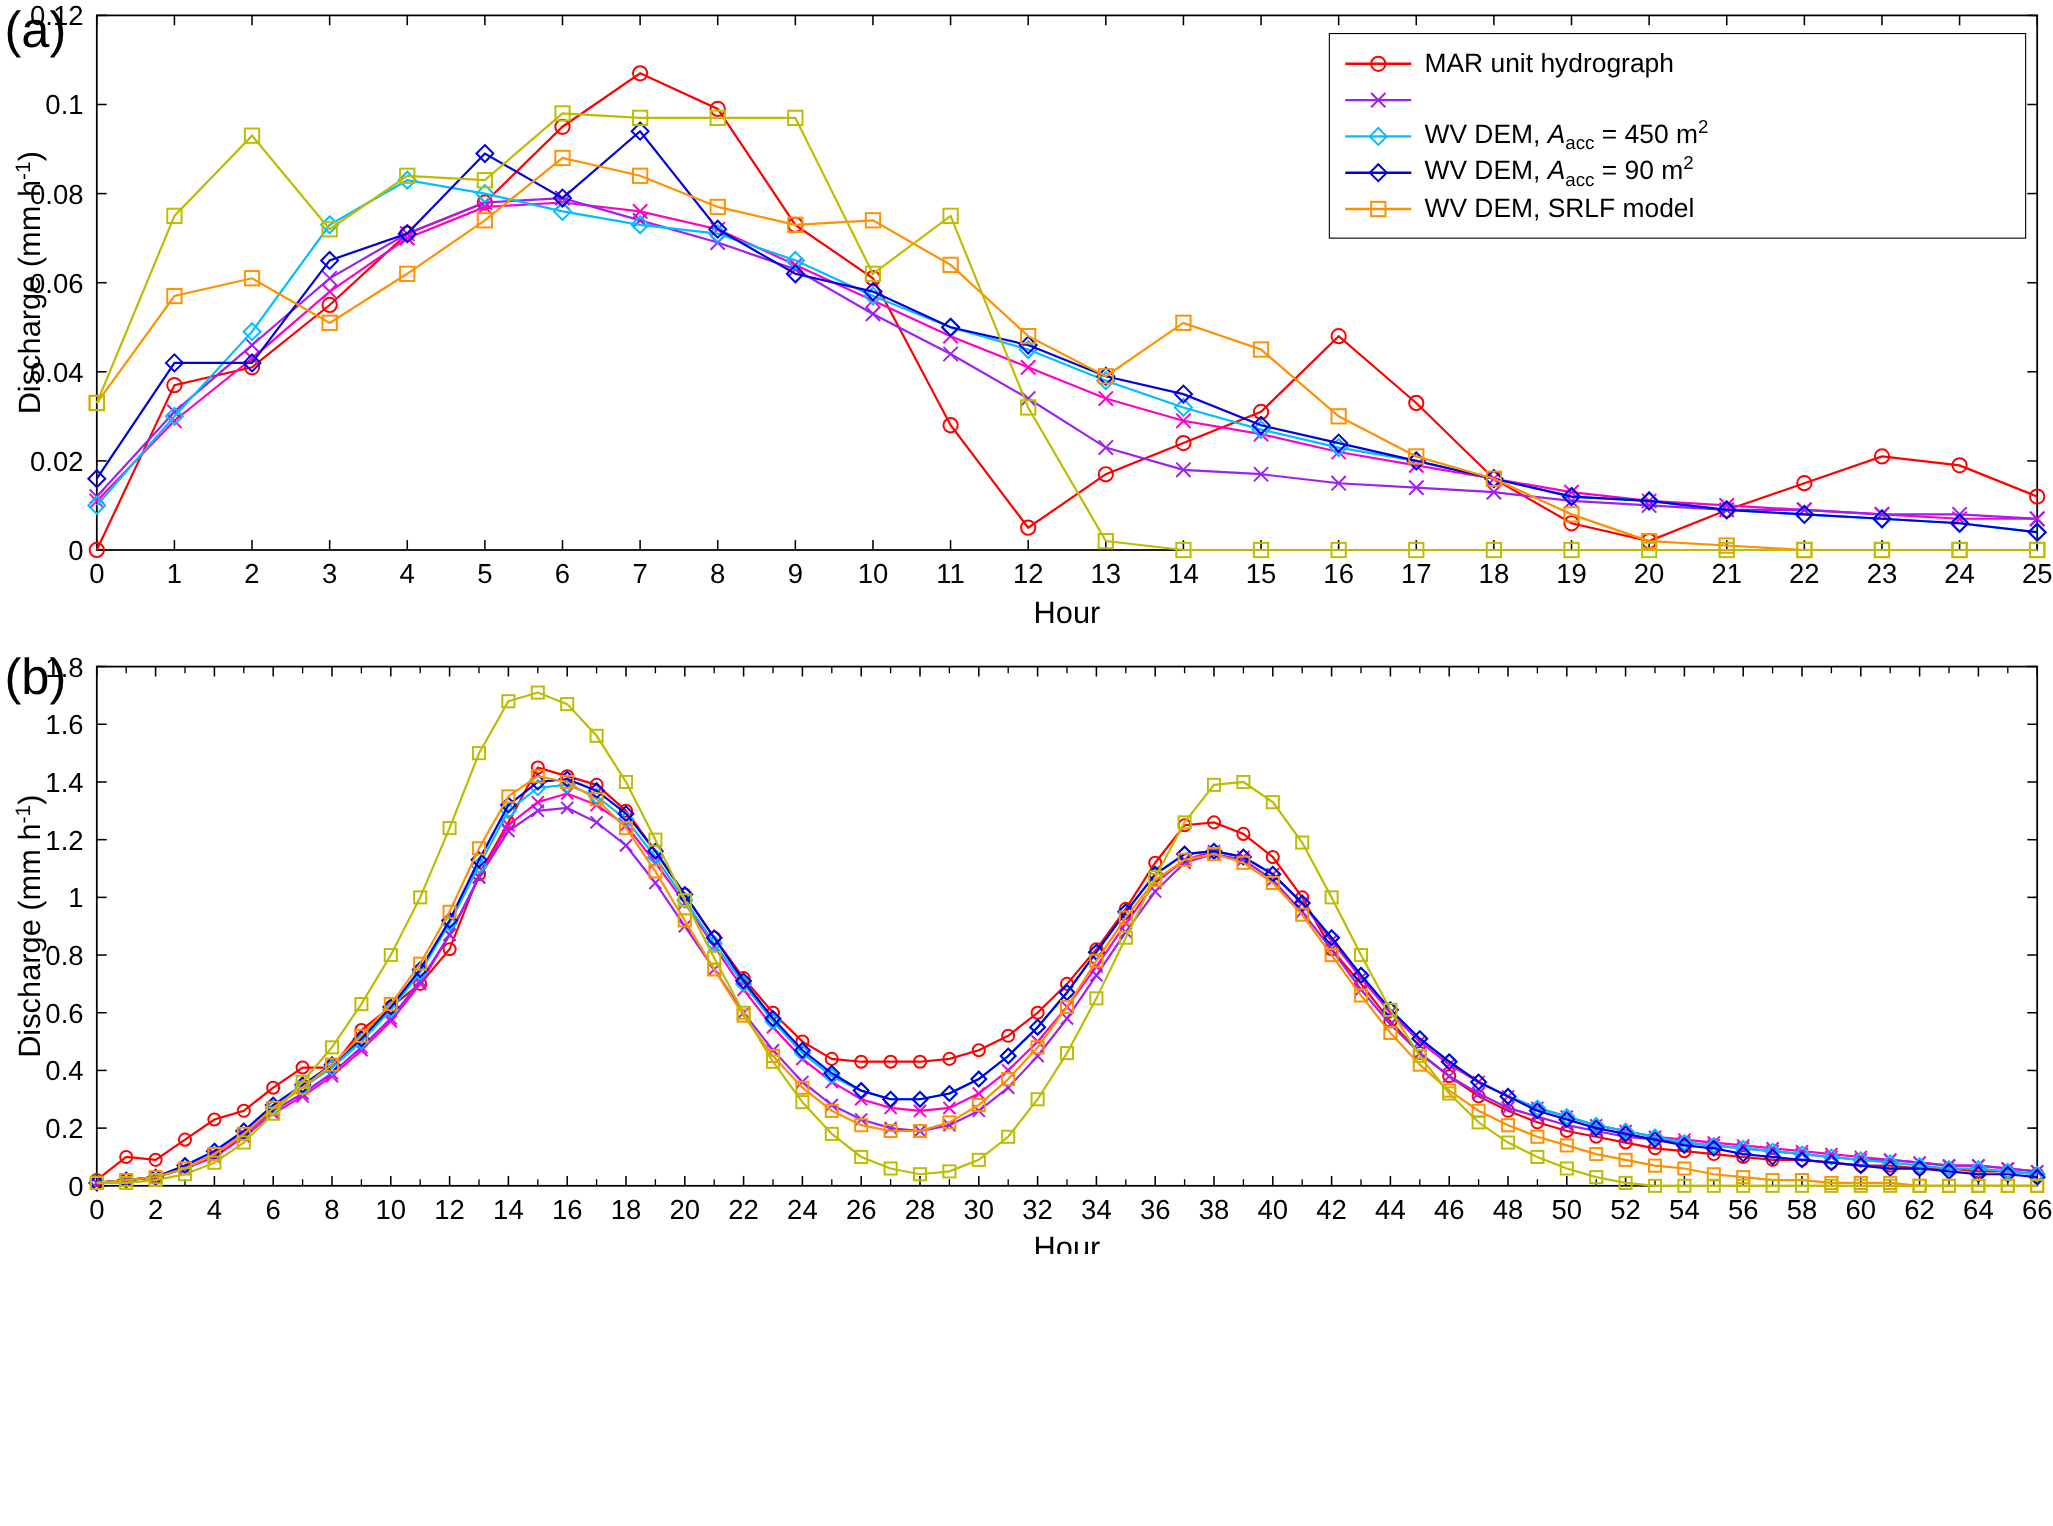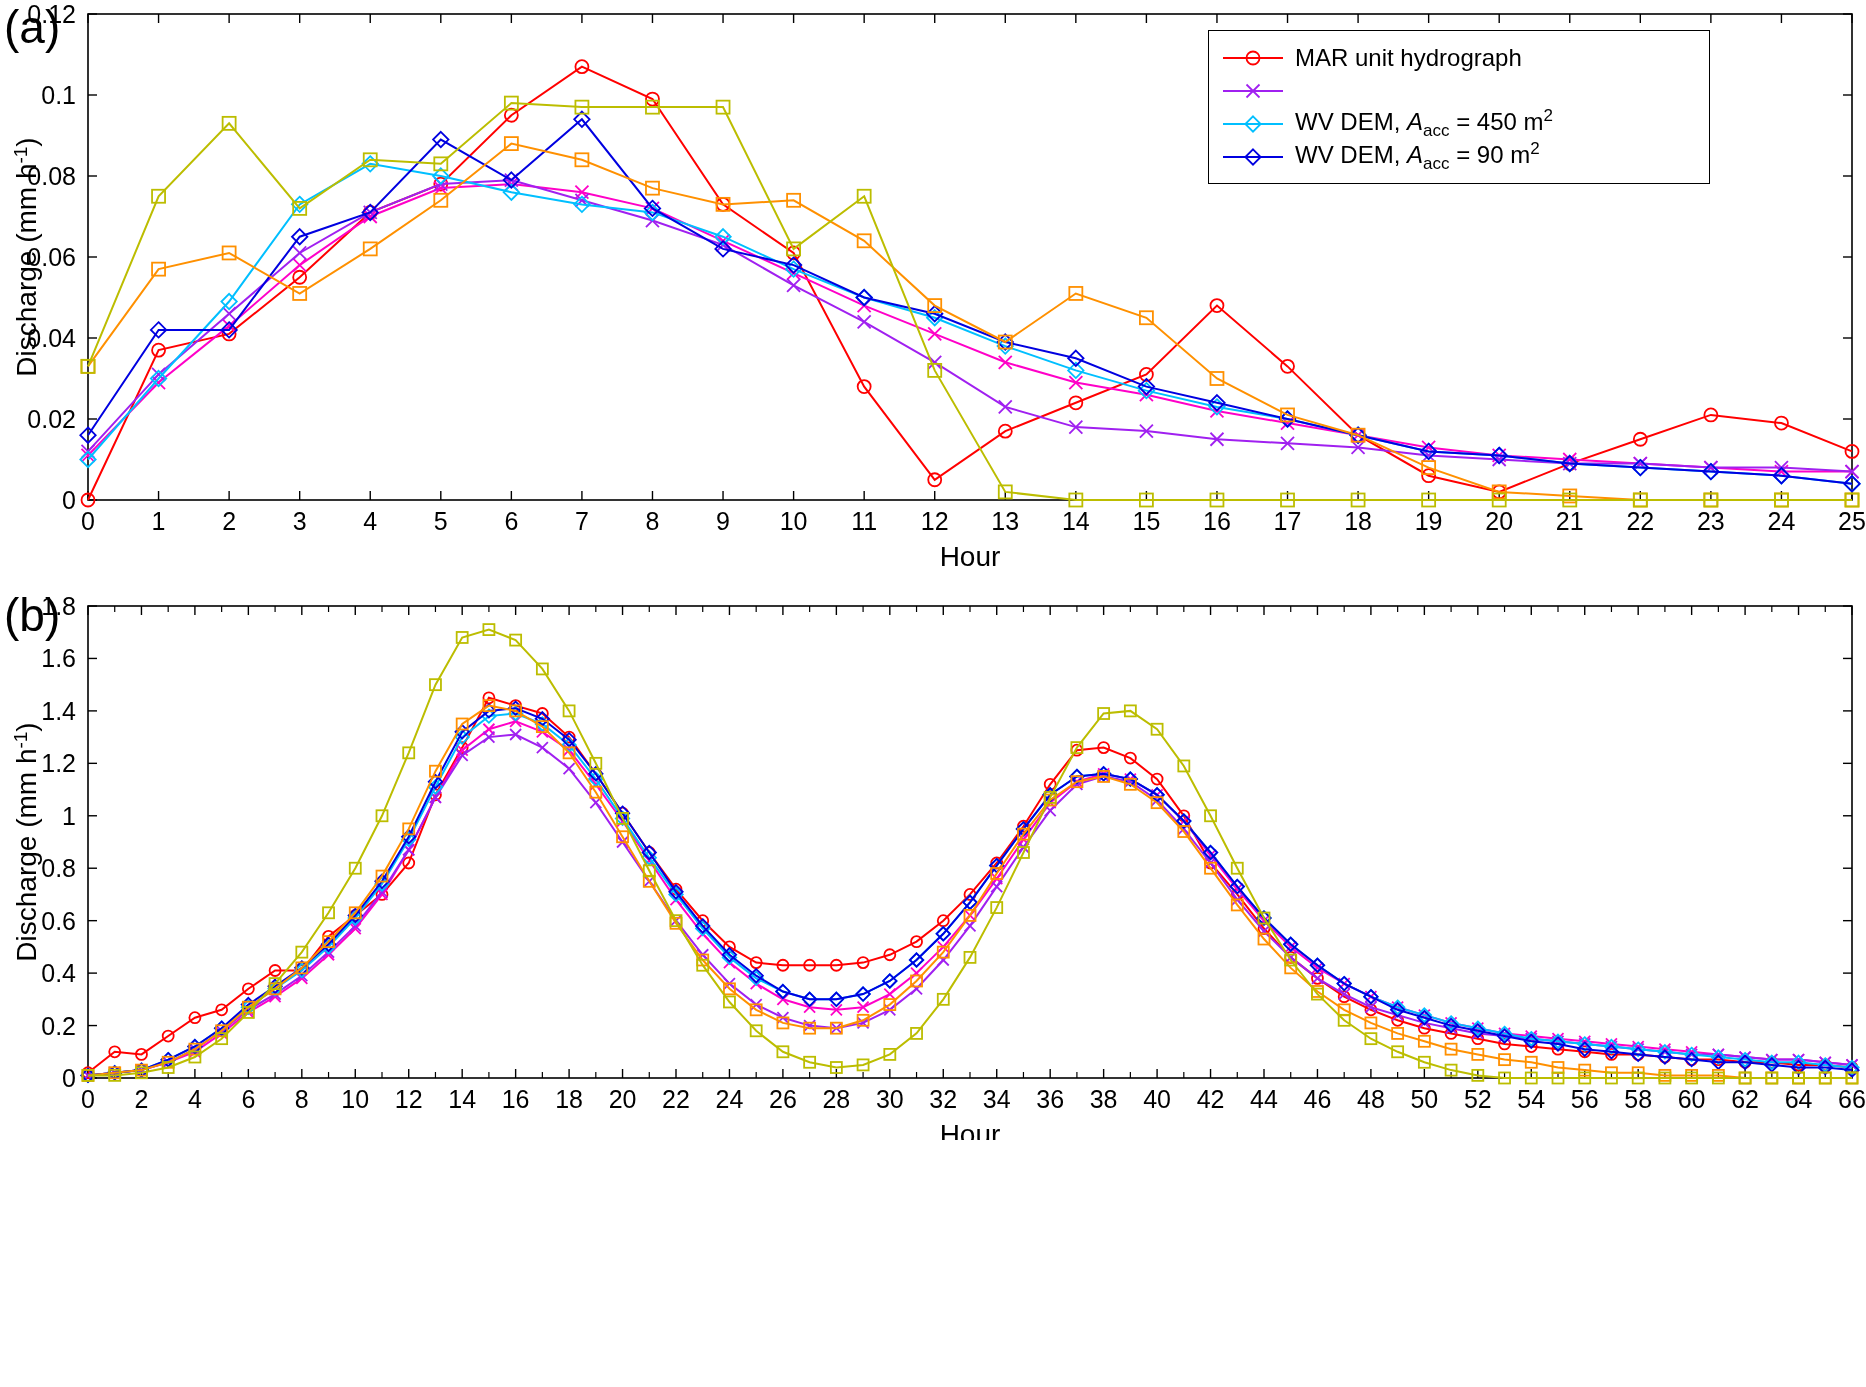--- a/index.html
+++ b/index.html
@@ -1605,21 +1605,21 @@
         <rect x="1793.0454545454545" y="492.5" width="11" height="11" fill="none" stroke="#bcbd00" stroke-width="1.8"></rect>
         <rect x="1819.7727272727273" y="492.5" width="11" height="11" fill="none" stroke="#bcbd00" stroke-width="1.8"></rect>
         <rect x="1846.5" y="492.5" width="11" height="11" fill="none" stroke="#bcbd00" stroke-width="1.8"></rect>
         <text x="970" y="564" text-anchor="middle" font-size="28" font-family="&quot;Liberation Sans&quot;, sans-serif" fill="#000">Hour</text>
         <g transform="translate(36, 262) rotate(-90)">
           <text x="0" y="0" text-anchor="middle" font-size="28" font-family="&quot;Liberation Sans&quot;, sans-serif" fill="#000">Discharge (mm h<tspan font-size="19" dy="-9">-1</tspan><tspan font-size="28" dy="9">)</tspan></text>
         </g>
       </svg>
   </div>
 
-  <div id="legend-box" class="legend" style="left: 1208px; top: 30px; width: 502px;">
+  <div id="legend-box" class="legend" style="left: 1208px; top: 30px; width: 634px;">
       <div class="legend-row">
         <div class="legend-sample">
           <svg width="64" height="24">
             <line x1="2" y1="12" x2="62" y2="12" stroke="#ff0000" stroke-width="2.2"></line>
             <circle cx="32" cy="12" r="6.5" fill="none" stroke="#ff0000" stroke-width="1.8"></circle>
           </svg>
         </div>
         <div class="legend-text">MAR unit hydrograph</div>
       </div>
       <div class="legend-row">
@@ -1644,15 +1644,24 @@
       </div>
       <div class="legend-row">
         <div class="legend-sample">
           <svg width="64" height="24">
             <line x1="2" y1="12" x2="62" y2="12" stroke="#0000e0" stroke-width="2.2"></line>
             <polygon points="32,4.3 39.7,12 32,19.7 24.3,12" fill="none" stroke="#0000e0" stroke-width="1.8"></polygon>
           </svg>
         </div>
         <div class="legend-text">WV DEM, <span class="ital">A</span><sub>acc</sub> = 90 m<sup>2</sup></div>
       </div>
+      <div class="legend-row">
+        <div class="legend-sample">
+          <svg width="64" height="24">
+            <line x1="2" y1="12" x2="62" y2="12" stroke="#ff9000" stroke-width="2.2"></line>
+            <rect x="25.5" y="5.5" width="13" height="13" fill="none" stroke="#ff9000" stroke-width="1.8"></rect>
+          </svg>
+        </div>
+        <div class="legend-text">WV DEM, SRLF model</div>
+      </div>
     </div>
 
 </div>
 
 </body></html>

